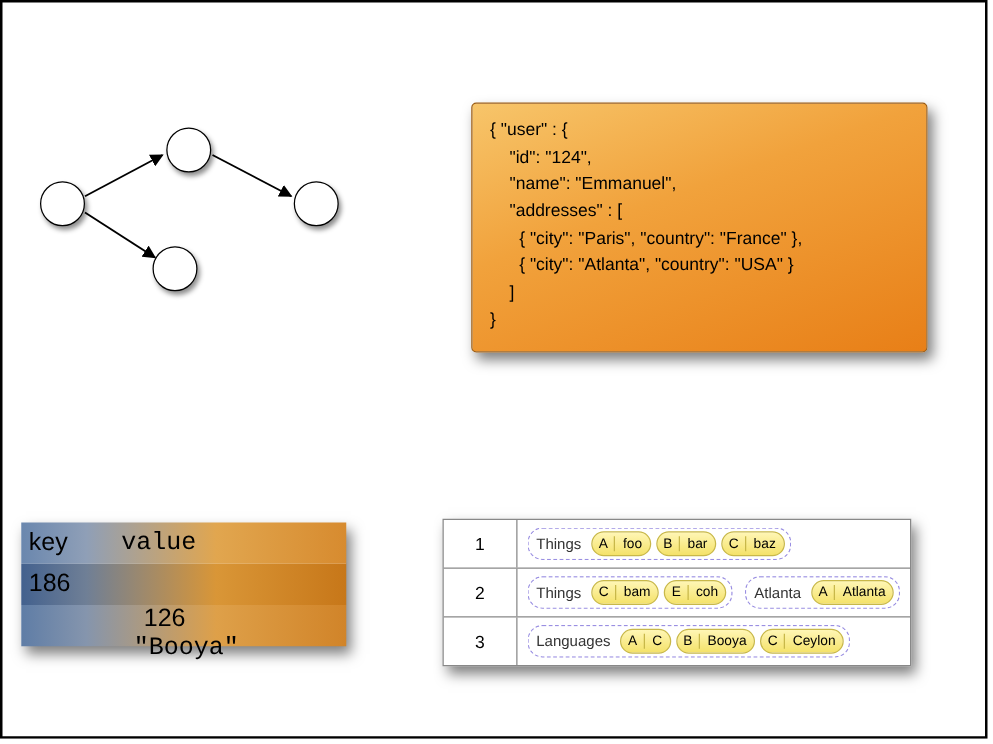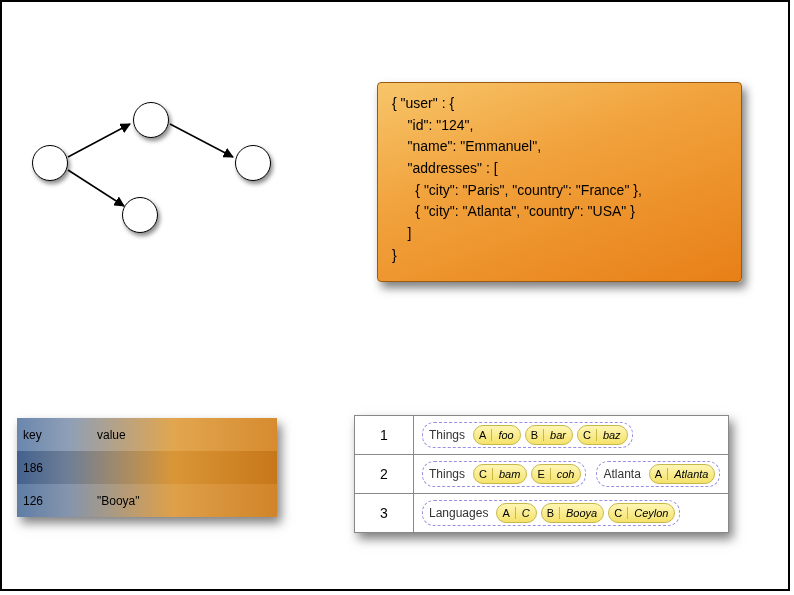--- a/index.html
+++ b/index.html
@@ -49,32 +49,32 @@
     line-height: 1.55;
     color: #000;
     white-space: pre;
   }
   
   .kv {
     position: absolute;
     left: 15px; top: 416px;
     width: 260px;
     box-shadow: 4px 6px 10px rgba(0,0,0,0.5);
-    font-size: 12px;
+    font-size: 20px;
   }
   .kv-row {
     display: flex;
     height: 33px;
     align-items: center;
   }
   .kv-key { width: 70px; padding-left: 6px; }
-  .kv-val { flex: 1; padding-left: 4px; }
+  .kv-val { flex: 1; padding-left: 4px; font-family: Liberation Mono, monospace; }
   .kv-head { background: linear-gradient(90deg,#6a87ae 0%,#8f9fb7 20%,#e1a64f 60%,#d78b2f 100%); color:#000; }
   .kv-r1   { background: linear-gradient(90deg,#43618e 0%,#6f7f96 20%,#d99637 60%,#c77719 100%); color:#000; }
-  .kv-r2   { background: linear-gradient(90deg,#5f7da6 0%,#8595ad 20%,#dea049 60%,#d18429 100%); color:#000; }
+  .kv-r2   { background: linear-gradient(90deg,#5f7da6 0%,#8595ad 20%,#dea049 60%,#d18429 100%); color:#000;flex-direction:column; }
   
   .cf {
     position: absolute;
     left: 352px; top: 413px;
     border: 1.5px solid #888;
     font-size: 12px;
     box-shadow: 4px 6px 10px rgba(0,0,0,0.5);
     background: #fff;
   }
   .cf-row {
@@ -122,21 +122,20 @@
     overflow: hidden;
     height: 18px;
     font-size: 11px;
   }
   .pill .k {
     padding: 0 5px;
     border-right: 1px solid #c8b84a;
   }
   .pill .v {
     padding: 0 6px;
-    font-style: italic;
   }
 </style>
 </head>
 <body>
 
 <div class="frame">
 
   <div class="graph">
     <svg>
       <defs>

